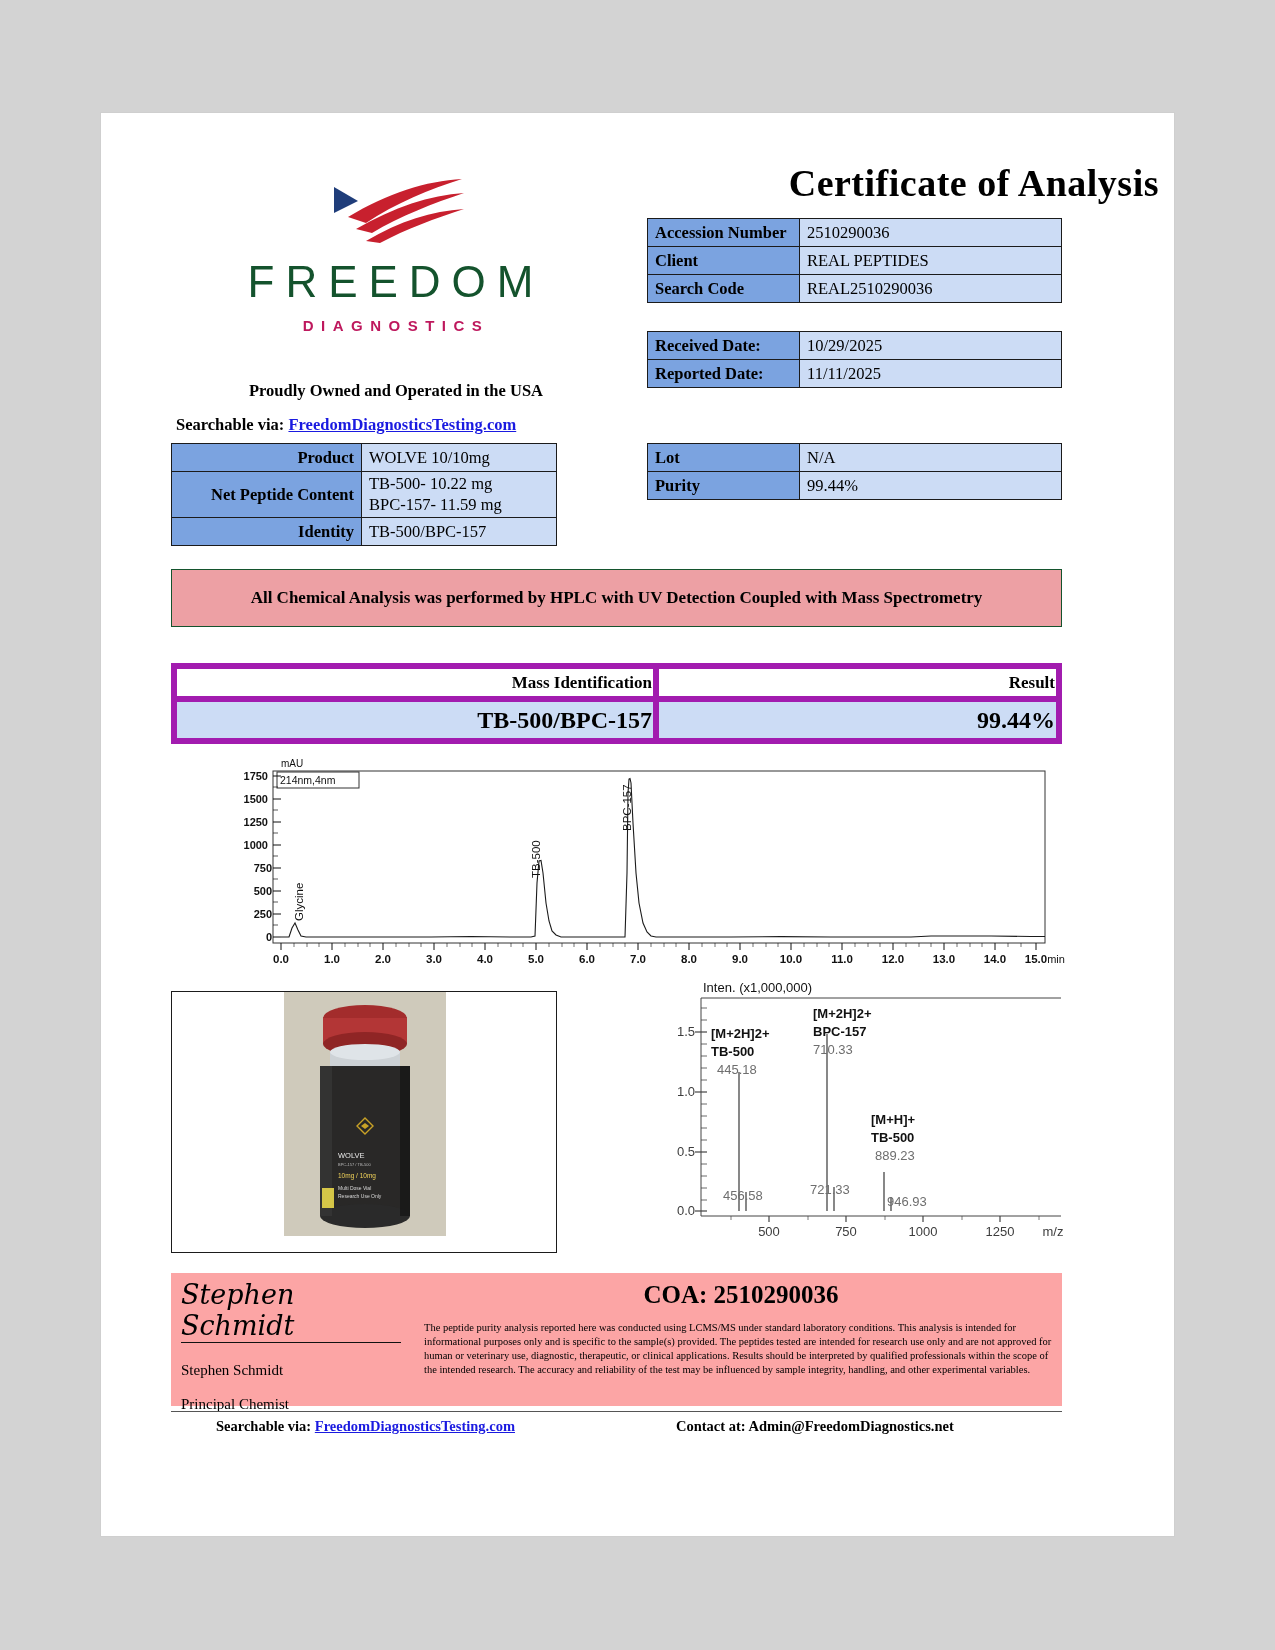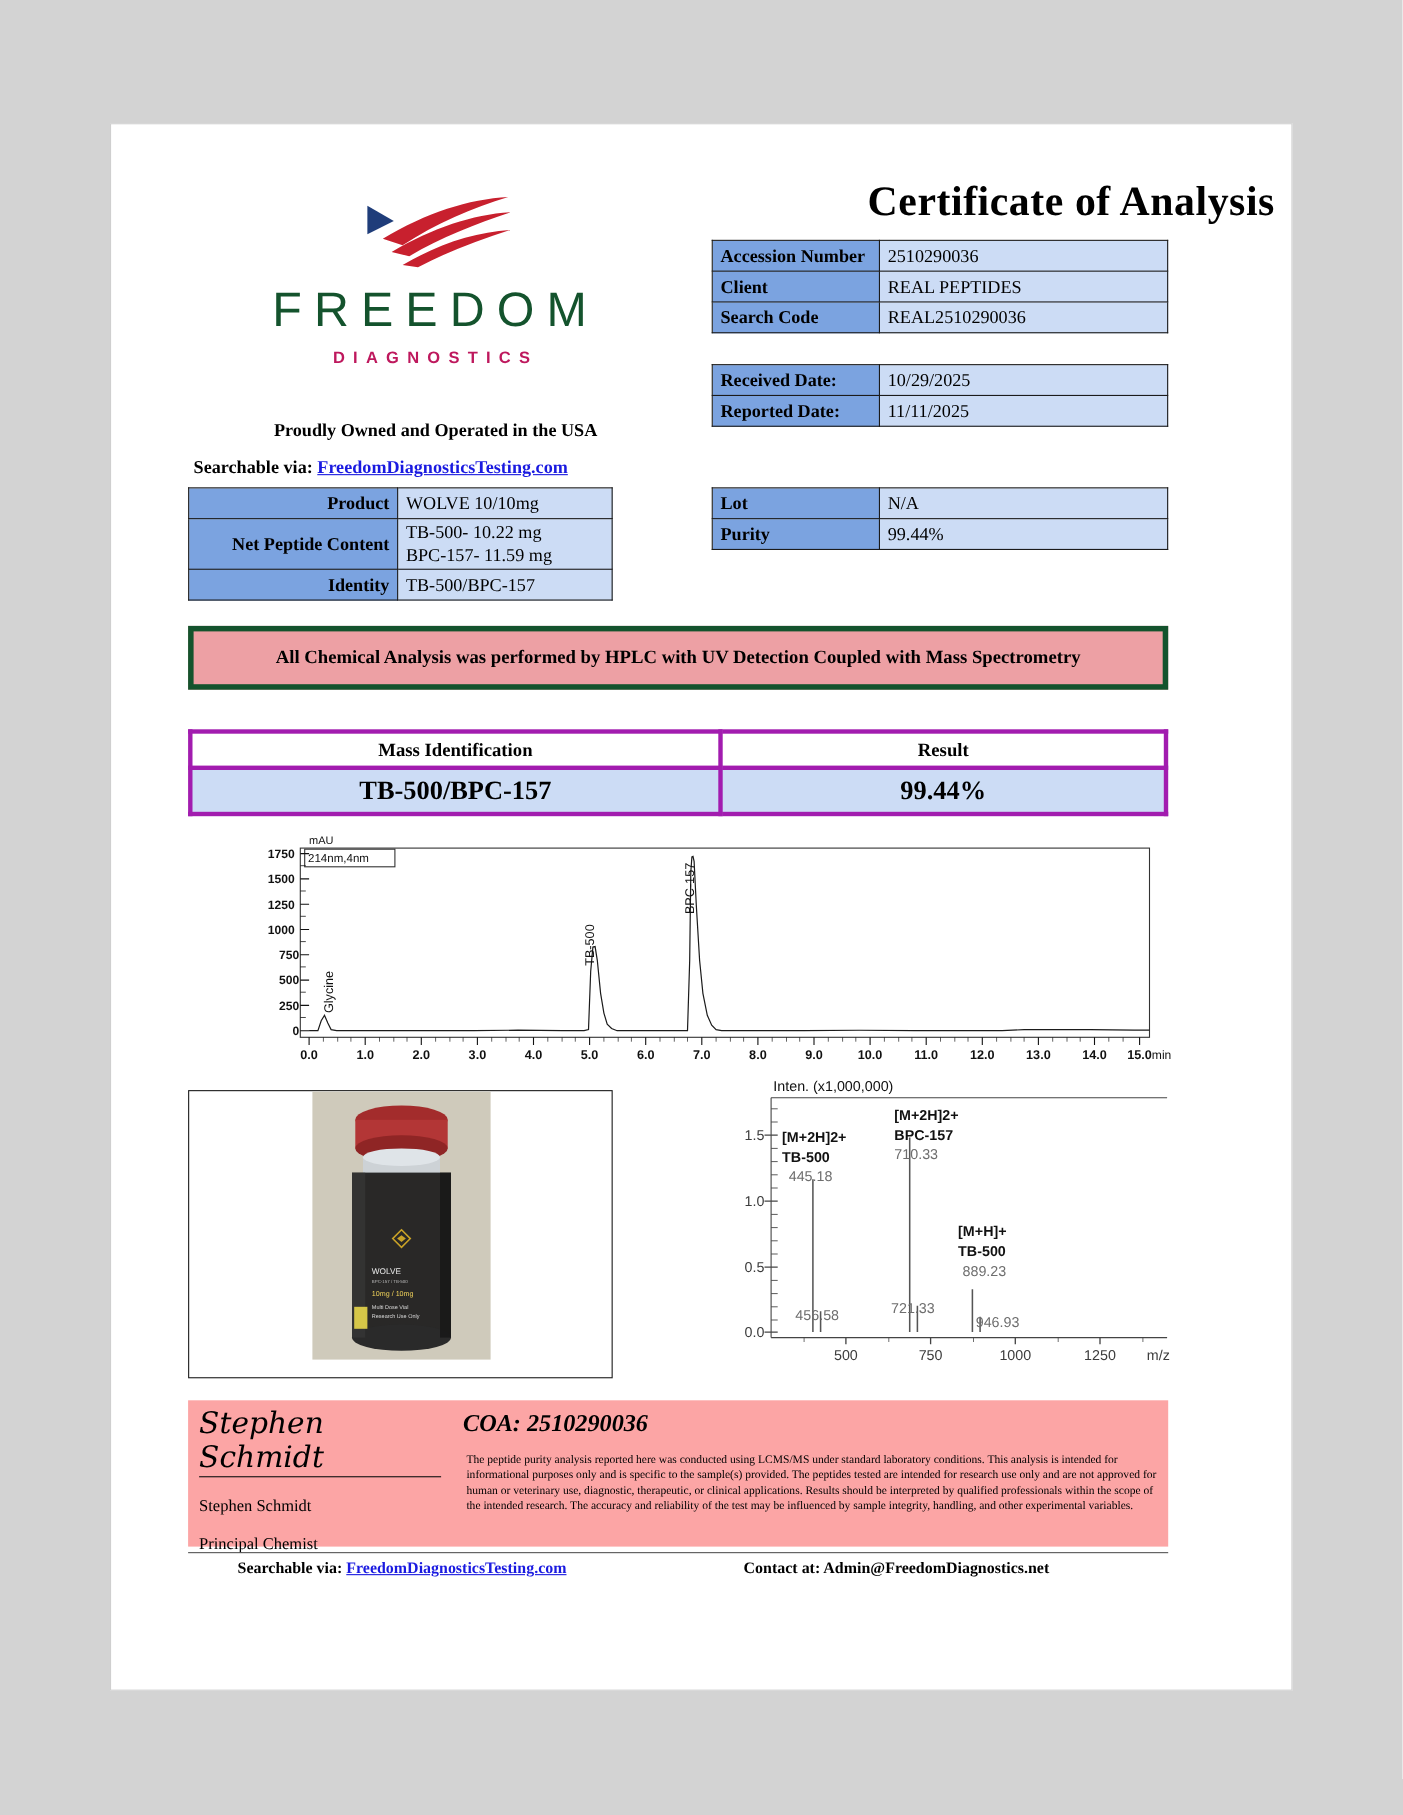--- a/index.html
+++ b/index.html
@@ -41,26 +41,26 @@
   .search1 a { color:#1a1ae0; text-decoration:underline; }
 
   .tbl-prod { position:absolute; left:70px; top:330px; width:386px; }
   .tbl-prod td.k { width:190px;text-align:right; }
   .tbl-prod td { height:28px; }
   .tbl-lot { position:absolute; left:546px; top:330px; width:415px; }
   .tbl-lot td.k { width:152px; }
   .tbl-lot td { height:39px; }
 
   .banner { position:absolute; left:70px; top:456px; width:891px; height:58px;
-            background:#eda0a4; border:5px solid #14532d;
+            background:#eda0a4; border:1px solid #14532d;
             display:flex; align-items:center; justify-content:center;
             font-weight:bold; font-size:17px; }
 
   table.mass { position:absolute; left:70px; top:550px; width:891px; border-collapse:collapse; }
-  table.mass td { border:4px solid #a21caf; text-align:center; }
+  table.mass td { border:6px solid #a21caf; text-align:right; }
   table.mass td.h { height:33px; font-weight:bold; font-size:17px; background:#ffffff; }
   table.mass td.r { height:42px; font-weight:bold; font-size:24px; background:#ccdcf5; }
   .mass-c1 { width:482px; }
 
   
   .chrom { position:absolute; left:30px; top:640px; width:940px; height:225px; }
   .chrom svg { display:block; }
 
   
   .vial-box { position:absolute; left:70px; top:878px; width:386px; height:262px;
@@ -68,22 +68,22 @@
   .ms { position:absolute; left:490px; top:865px; width:480px; height:278px; }
 
   
   .foot { position:absolute; left:70px; top:1160px; width:891px; height:133px;
           background:#fca5a5; }
   .sig { position:absolute; left:10px; top:6px; width:220px; }
   .sig-name { font-family:"DejaVu Serif", serif; font-style:italic; font-size:27px;
               border-bottom:1.5px solid #111; display:inline-block; padding-bottom:1px; }
   .sig-l1 { font-size:15px; margin-top:19px; }
   .sig-l2 { font-size:15px; margin-top:17px; }
-  .coa-no { position:absolute; left:250px; top:8px; width:640px; 
-            font-size:22px; font-weight:bold;font-style:italic; }
+  .coa-no { position:absolute; left:250px; top:8px; width:640px; text-align:center;
+            font-size:25px; font-weight:bold; }
   .disc { position:absolute; left:253px; top:48px; width:632px; font-size:10.5px;
           line-height:1.32; text-align:left; }
   .botline { position:absolute; left:70px; top:1305px; width:891px; font-size:14.5px;
              font-weight:bold; display:flex; }
   .botline .bl-l { width:505px; padding-left:45px; }
   .botline a { color:#1a1ae0; text-decoration:underline; }
   .hr-bot { position:absolute; left:70px; top:1298px; width:891px; border-top:1px solid #555; }
 </style>
 </head>
 <body>

